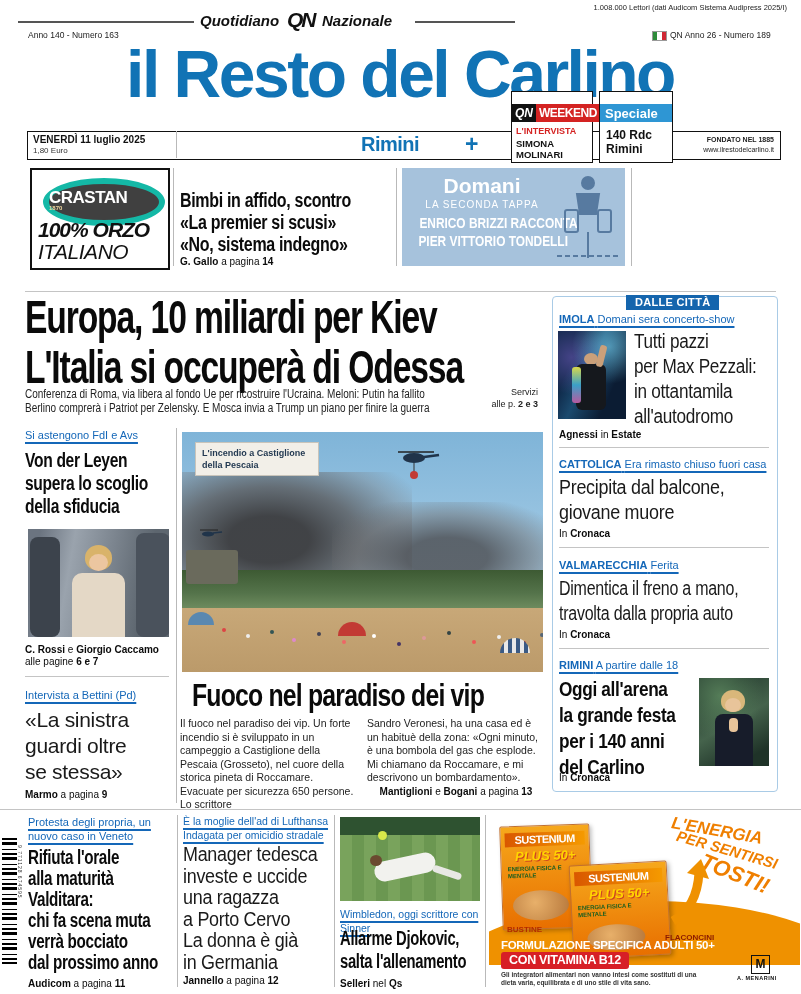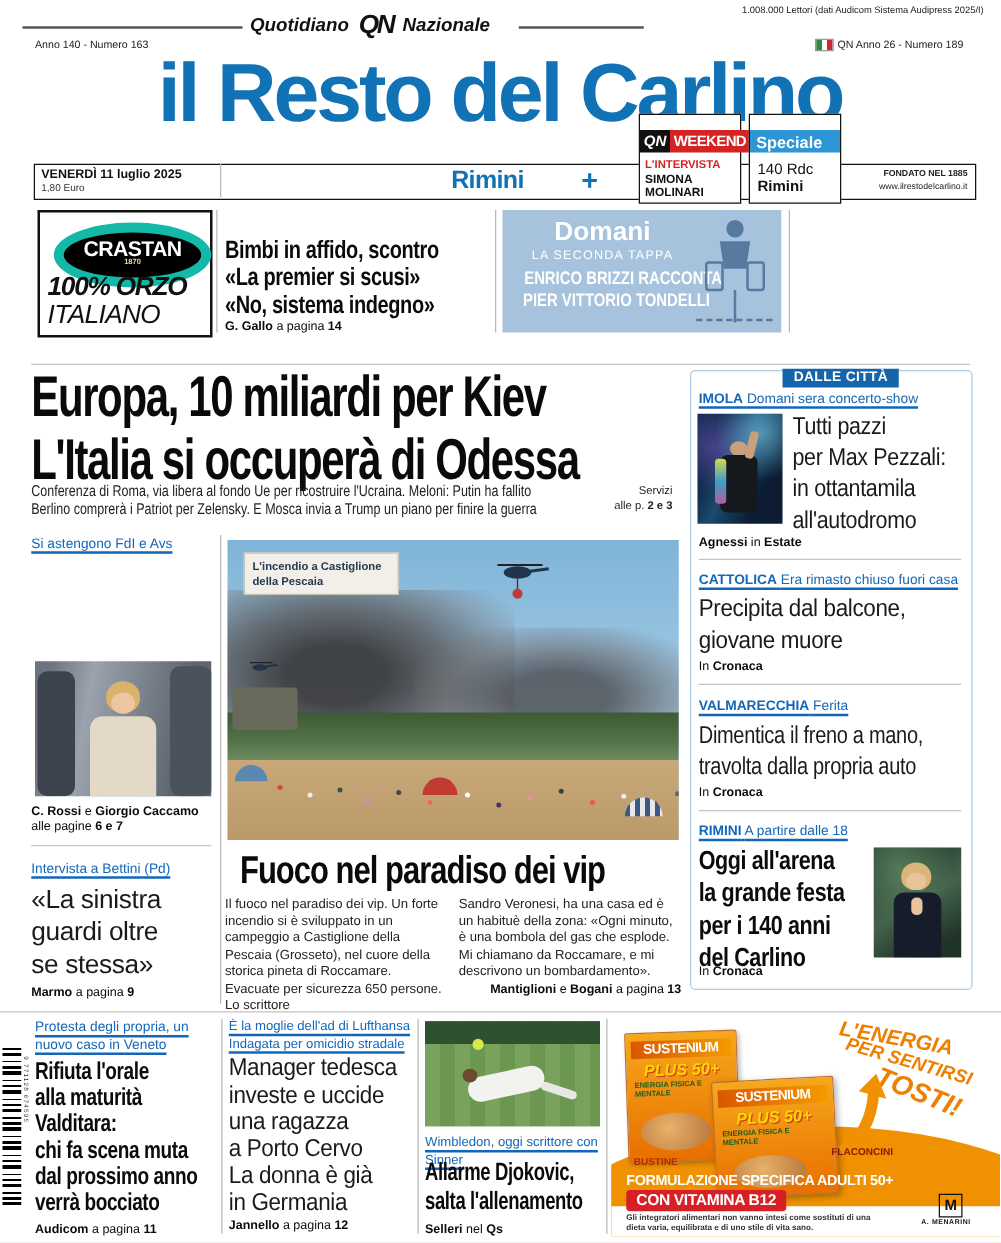--- a/index.html
+++ b/index.html
@@ -56,27 +56,27 @@
       <span style="background:#d42322;color:#fff;font-weight:700;font-size:12px;flex:1;padding:2px 3px;letter-spacing:-.5px">WEEKEND</span>
     </div>
     <div style="position:absolute;left:4px;top:34px;font-size:9px;font-weight:700;color:#d42322">L'INTERVISTA</div>
     <div style="position:absolute;left:4px;top:46px;font-size:9.5px;font-weight:700">SIMONA</div>
     <div style="position:absolute;left:4px;top:57px;font-size:9.5px;font-weight:700">MOLINARI</div>
   </div>
 
   <div class="abs" style="left:599px;top:91px;width:72px;height:70px;background:#fff;border:1.5px solid #111;z-index:5">
     <div style="position:absolute;left:0;top:12px;width:100%;height:18px;background:#2e96d4;color:#fff;
                 font-weight:700;font-size:13px;padding:2px 5px;box-sizing:border-box">Speciale</div>
-    <div style="position:absolute;left:6px;top:36px;font-size:12px;font-weight:400">140 Rdc</div>
+    <div style="position:absolute;left:6px;top:36px;font-size:12px;font-weight:700">140 Rdc</div>
     <div style="position:absolute;left:6px;top:50px;font-size:12px;font-weight:700">Rimini</div>
   </div>
 
   <div class="abs" style="left:30px;top:168px;width:136px;height:98px;border:2px solid #111;background:#fff">
-    <div style="position:absolute;left:11px;top:8px;width:110px;height:36px;background:#000000;border-radius:50%;
-                border:8px solid #14b8a6;text-align:center">
+    <div style="position:absolute;left:11px;top:8px;width:110px;height:36px;background:#404040;border-radius:50%;
+                border:6px solid #14b8a6;text-align:left">
       <div style="color:#fff;font-weight:700;font-size:17px;letter-spacing:-.5px;margin-top:4px">CRASTAN</div>
       <div style="color:#f3d9a0;font-size:6px;font-weight:700;margin-top:-3px">1870</div>
     </div>
     <div class="it" style="position:absolute;left:6px;top:48px;font-size:21px;font-weight:700;letter-spacing:-1px">100% ORZO</div>
     <div class="it" style="position:absolute;left:6px;top:70px;font-size:21px;font-weight:400;letter-spacing:-.5px">ITALIANO</div>
   </div>
 
   <div class="abs vr" style="left:173px;top:168px;height:98px"></div>
 
   <div class="abs" style="left:180px;top:189px">
@@ -194,20 +194,25 @@
     <div style="position:absolute;left:26px;top:20px;width:16px;height:14px;background:#e8c49a;border-radius:50%"></div>
     <div style="position:absolute;left:16px;top:36px;width:38px;height:52px;background:#171c2a;border-radius:8px 8px 0 0"></div>
     <div style="position:absolute;left:30px;top:40px;width:9px;height:14px;background:#e8c49a;border-radius:4px"></div>
   </div>
   <div class="abs by" style="left:559px;top:772px">
     <span>In</span> <b>Cronaca</b>
   </div>
 
   <div class="abs kick" style="left:25px;top:428px;width:148px">
     <span class="u">Si astengono FdI e Avs</span>
+  </div>
+  <div class="abs" style="left:25px;top:449px">
+    <div style="height:23px"><span class="nw hb" style="font-size:20px;transform:scaleX(.78)">Von der Leyen</span></div>
+    <div style="height:23px"><span class="nw hb" style="font-size:20px;transform:scaleX(.78)">supera lo scoglio</span></div>
+    <div style="height:23px"><span class="nw hb" style="font-size:20px;transform:scaleX(.78)">della sfiducia</span></div>
   </div>
   <div class="photo" style="left:28px;top:529px;width:141px;height:108px;
        background:linear-gradient(100deg,#6b7480 8%,#9aa3ad 30%,#7c858f 55%,#5d666f 80%)">
     <div style="position:absolute;left:2px;top:8px;width:30px;height:100px;background:#3c434c;border-radius:8px"></div>
     <div style="position:absolute;left:108px;top:4px;width:34px;height:104px;background:#4a525c;border-radius:8px"></div>
     <div style="position:absolute;left:57px;top:16px;width:27px;height:25px;background:#d9b36a;border-radius:50% 50% 44% 44%"></div>
     <div style="position:absolute;left:61px;top:25px;width:19px;height:17px;background:#ecc6a0;border-radius:50%"></div>
     <div style="position:absolute;left:44px;top:44px;width:53px;height:64px;background:#e4d8c6;border-radius:10px 10px 0 0"></div>
   </div>
   <div class="abs by" style="left:25px;top:644px">
@@ -263,41 +268,41 @@
     </svg>
     <div style="position:absolute;left:13px;top:10px;width:110px;background:#f2efe8;border:1px solid #c9c4ba;
          padding:4px 6px;font-size:9px;font-weight:700;color:#243a52;line-height:12px">L'incendio a Castiglione della Pescaia</div>
   </div>
 
   <div class="abs" style="left:192px;top:678px;height:32px">
     <span class="nw" style="font-size:31px;font-weight:700;letter-spacing:-1px;color:#0a0a0a;transform:scaleX(.8)">Fuoco nel paradiso dei vip</span>
   </div>
   <div class="abs" style="left:180px;top:717px;width:178px;font-size:10.5px;line-height:13.5px;color:#222">Il fuoco nel paradiso dei vip. Un forte incendio si è sviluppato in un campeggio a Castiglione della Pescaia (Grosseto), nel cuore della storica pineta di Roccamare. Evacuate per sicurezza 650 persone. Lo scrittore</div>
   <div class="abs" style="left:367px;top:717px;width:178px;font-size:10.5px;line-height:13.5px;color:#222">Sandro Veronesi, ha una casa ed è un habituè della zona: «Ogni minuto, è una bombola del gas che esplode. Mi chiamano da Roccamare, e mi descrivono un bombardamento».</div>
-  <div class="abs by" style="left:367px;top:786px;width:178px;text-align:right">
+  <div class="abs by" style="left:367px;top:786px;width:178px;text-align:center">
     <b>Mantiglioni</b> <span>e</span> <b>Bogani</b>
     <span>a pagina</span> <b>13</b>
   </div>
 
   <div class="abs rule" style="left:0px;top:809px;width:801px"></div>
 
   <div class="abs" style="left:2px;top:838px;width:15px;height:126px;
        background:repeating-linear-gradient(180deg,#000 0 2px,#fff 2px 4px,#000 4px 7px,#fff 7px 11px,#000 11px 12px,#fff 12px 15px)"></div>
   <div class="abs" style="left:17px;top:845px;font-size:5px;color:#333;writing-mode:vertical-rl;letter-spacing:1px">9 771128 674595</div>
 
   <div class="abs kick" style="left:28px;top:815px;width:146px">
     <span class="u">Protesta degli propria, un nuovo caso in Veneto</span>
   </div>
   <div class="abs" style="left:28px;top:846px">
     <div style="height:21px"><span class="nw hb" style="font-size:19.5px;transform:scaleX(.78)">Rifiuta l'orale</span></div>
     <div style="height:21px"><span class="nw hb" style="font-size:19.5px;transform:scaleX(.78)">alla maturità</span></div>
     <div style="height:21px"><span class="nw hb" style="font-size:19.5px;transform:scaleX(.78)">Valditara:</span></div>
     <div style="height:21px"><span class="nw hb" style="font-size:19.5px;transform:scaleX(.78)">chi fa scena muta</span></div>
+    <div style="height:21px"><span class="nw hb" style="font-size:19.5px;transform:scaleX(.78)">verrà bocciato</span></div>
     <div style="height:21px"><span class="nw hb" style="font-size:19.5px;transform:scaleX(.78)">dal prossimo anno</span></div>
-    <div style="height:21px"><span class="nw hb" style="font-size:19.5px;transform:scaleX(.78)">verrà bocciato</span></div>
   </div>
   <div class="abs by" style="left:28px;top:978px">
     <b>Audicom</b> <span>a pagina</span> <b>11</b>
   </div>
 
   <div class="abs vr" style="left:177px;top:815px;height:172px"></div>
 
   <div class="abs kick" style="left:183px;top:814px;width:148px;font-size:10.5px">
     <span class="u">È la moglie dell'ad di Lufthansa Indagata per omicidio stradale</span>
   </div>
@@ -363,21 +368,21 @@
       <div style="position:absolute;left:14px;bottom:6px;width:58px;height:26px;
            background:radial-gradient(circle at 40% 40%,#e8b06a,#b5763a);border-radius:50%"></div>
     </div>
 
     <svg width="42" height="66" viewBox="0 0 42 66" style="position:absolute;left:178px;top:46px">
       <path d="M6,62 Q30,48 32,14" stroke="#ef9100" stroke-width="9" fill="none"></path>
       <path d="M20,14 L34,0 L42,20 Z" fill="#ef9100"></path>
     </svg>
 
     <div class="abs" style="left:18px;top:112px;font-size:8px;font-weight:700;color:#b32b00">BUSTINE</div>
-    <div class="abs" style="left:176px;top:104px;font-size:8px;font-weight:700;color:#8b1a00">FLACONCINI</div>
+    <div class="abs" style="left:176px;top:120px;font-size:8px;font-weight:700;color:#8b1a00">FLACONCINI</div>
 
     <div class="abs" style="left:12px;top:126px;font-size:11.5px;font-weight:700;color:#fff;letter-spacing:-.3px">FORMULAZIONE SPECIFICA ADULTI 50+</div>
     <div class="abs" style="left:12px;top:139px;background:#d71f26;color:#fff;font-weight:700;font-size:12.5px;
          padding:1px 8px 2px;border-radius:3px;letter-spacing:-.3px">CON VITAMINA B12</div>
     <div class="abs" style="left:12px;top:158px;width:210px;font-size:6.5px;font-weight:700;color:#333;line-height:8px">Gli integratori alimentari non vanno intesi come sostituti di una dieta varia, equilibrata e di uno stile di vita sano.</div>
 
     <div class="abs" style="left:262px;top:142px;width:17px;height:17px;border:1.5px solid #111;text-align:center;
          font-weight:700;font-size:12px;line-height:17px">M</div>
     <div class="abs" style="left:248px;top:162px;font-size:5.5px;font-weight:700;letter-spacing:.5px">A. MENARINI</div>
   </div>

